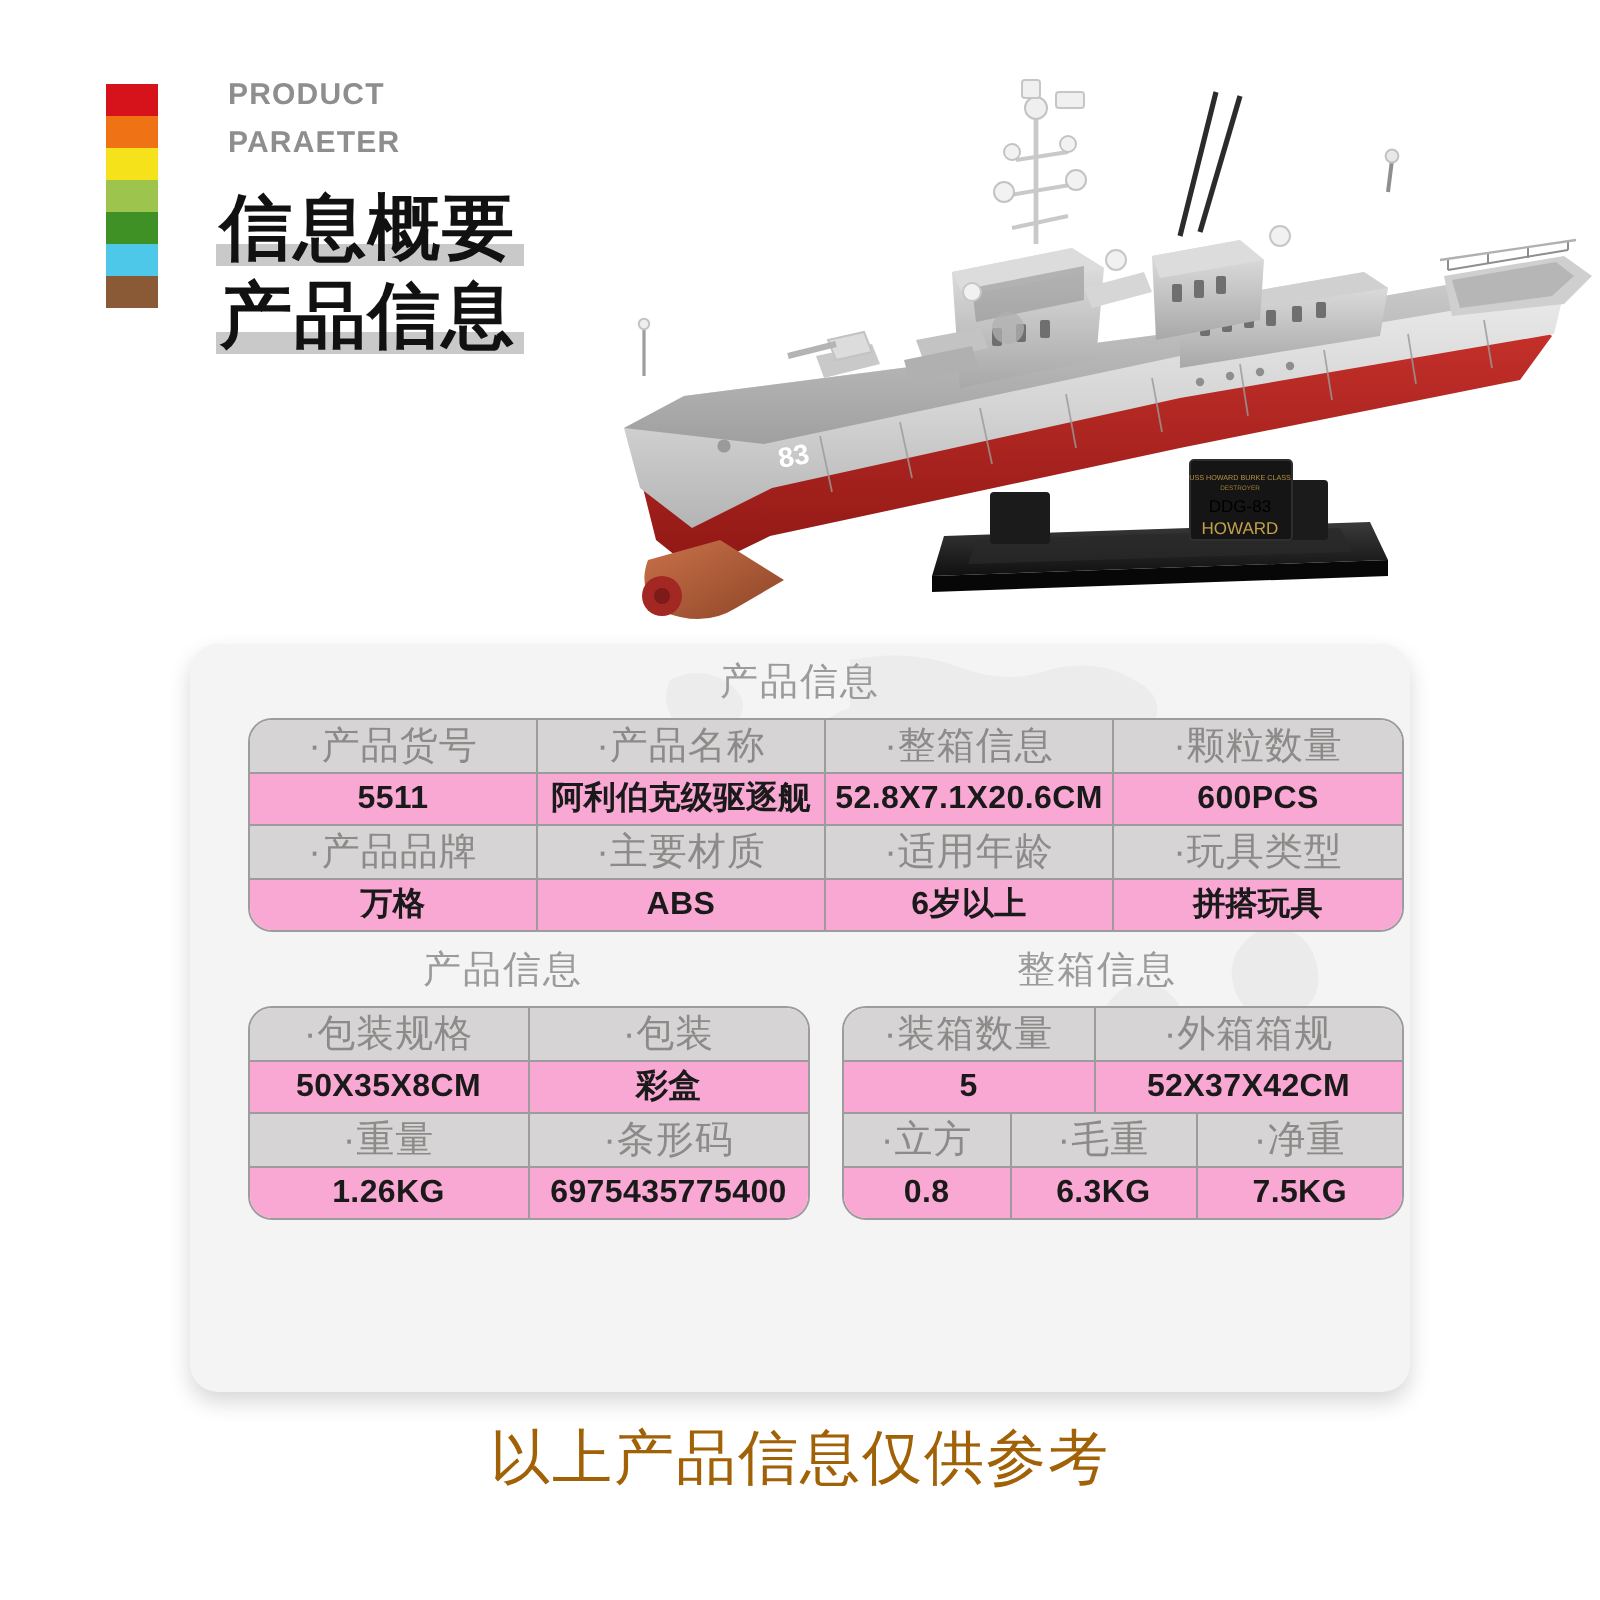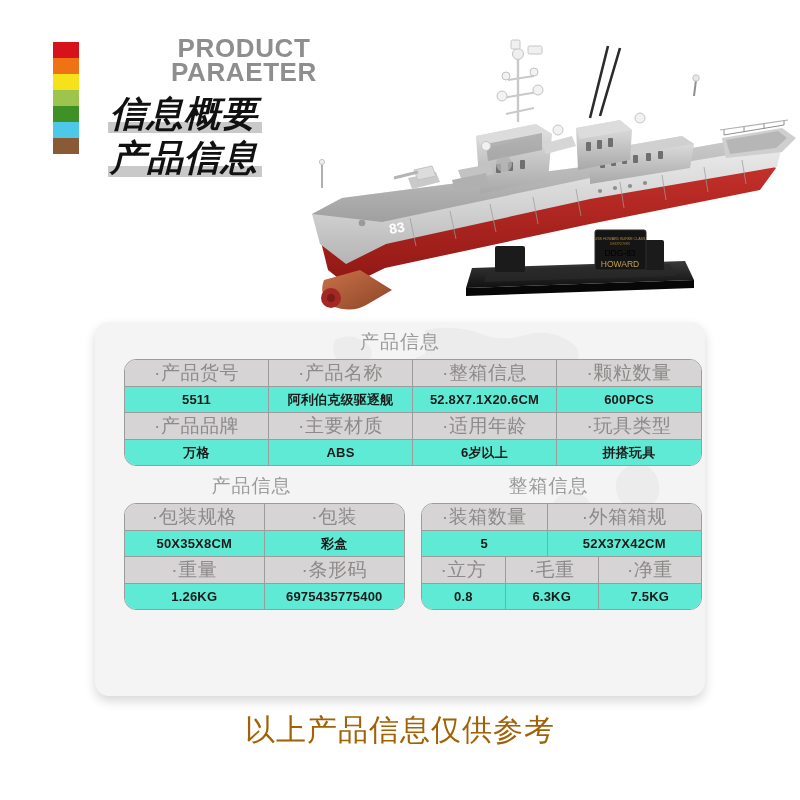--- a/index.html
+++ b/index.html
@@ -36,43 +36,42 @@
     flex: 1 1 auto;
     width: 100%;
   }
   #header-en {
     position: absolute;
     left: 114px;
     top: 36px;
     width: 260px;
     color: #8e8e8e;
     font-weight: bold;
-    font-size: 26px;
+    font-size: 15px;
     line-height: 24px;
     letter-spacing: 0.6px;
-    text-align: center;
   }
   #header-en .en-line { display: block; white-space: nowrap; }
   #header-cn {
     position: absolute;
     left: 110px;
     top: 92px;
     width: 300px;
   }
   #header-cn .cn-line {
     display: inline-block;
     position: relative;
     color: #111111;
     font-size: 36px;
     line-height: 44px;
     font-weight: bold;
     letter-spacing: 1px;
     white-space: nowrap;
   }
-  #header-cn .cn-row { line-height: 44px; height: 44px; font-style: italic; }
+  #header-cn .cn-row { line-height: 44px; height: 44px; }
   #header-cn .cn-line::after {
     content: "";
     position: absolute;
     left: -2px;
     right: -4px;
     bottom: 3px;
     height: 11px;
     background: #c9c9c9;
     z-index: -1;
   }
@@ -147,23 +146,23 @@
 
   td.hdr {
     background: #d6d4d4;
     color: #8d8a8a;
     font-size: 19px;
     font-weight: normal;
     letter-spacing: 0.5px;
     height: 31px;
   }
   td.val {
-    background: #5eead4;
+    background: #f9a8d4;
     color: #1a1a1a;
-    font-size: 13px;
+    font-size: 16px;
     font-weight: bold;
     letter-spacing: 0.2px;
     height: 26px;
   }
 
   #lower-tables {
     display: flex;
     gap: 16px;
     align-items: flex-start;
   }

